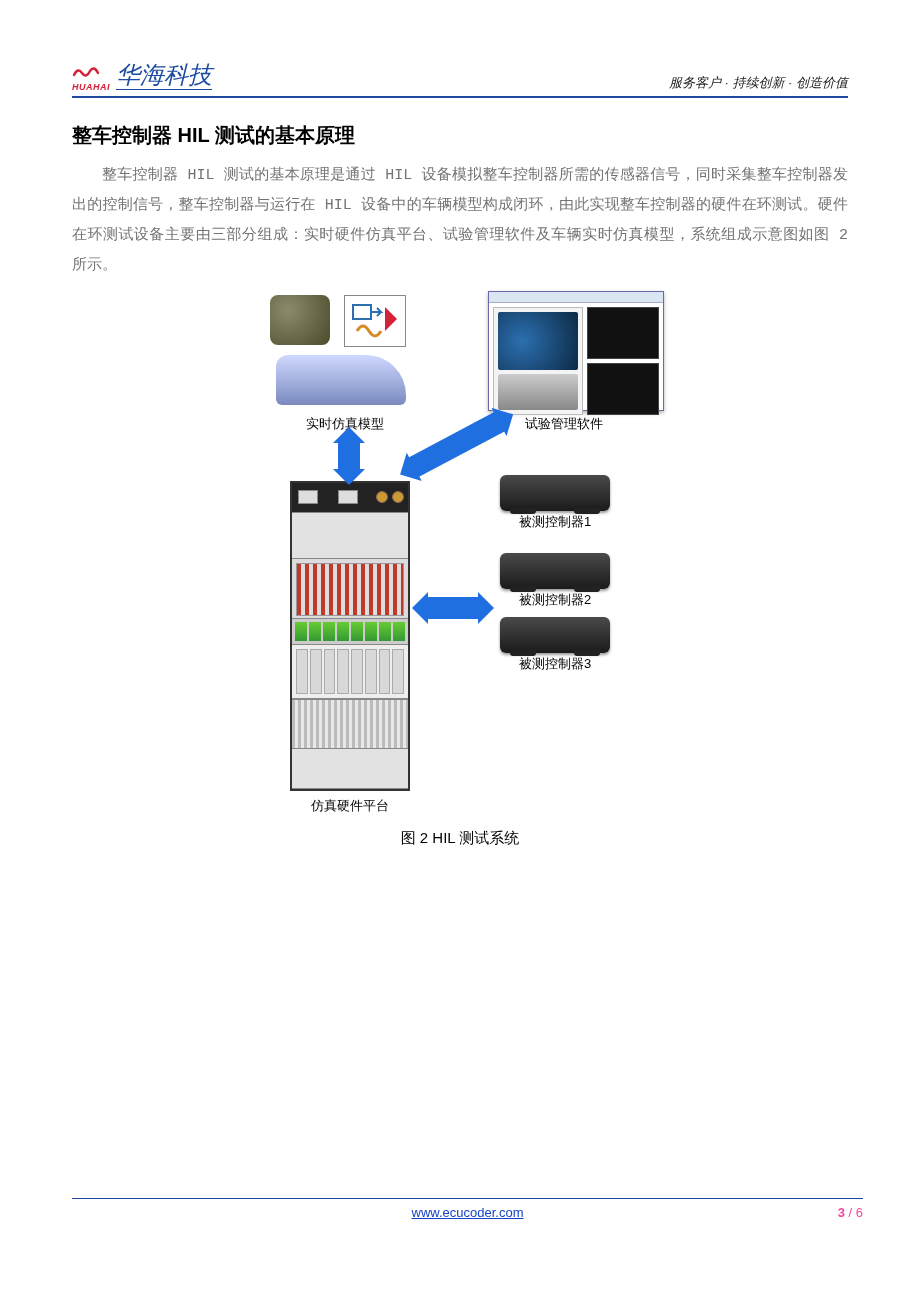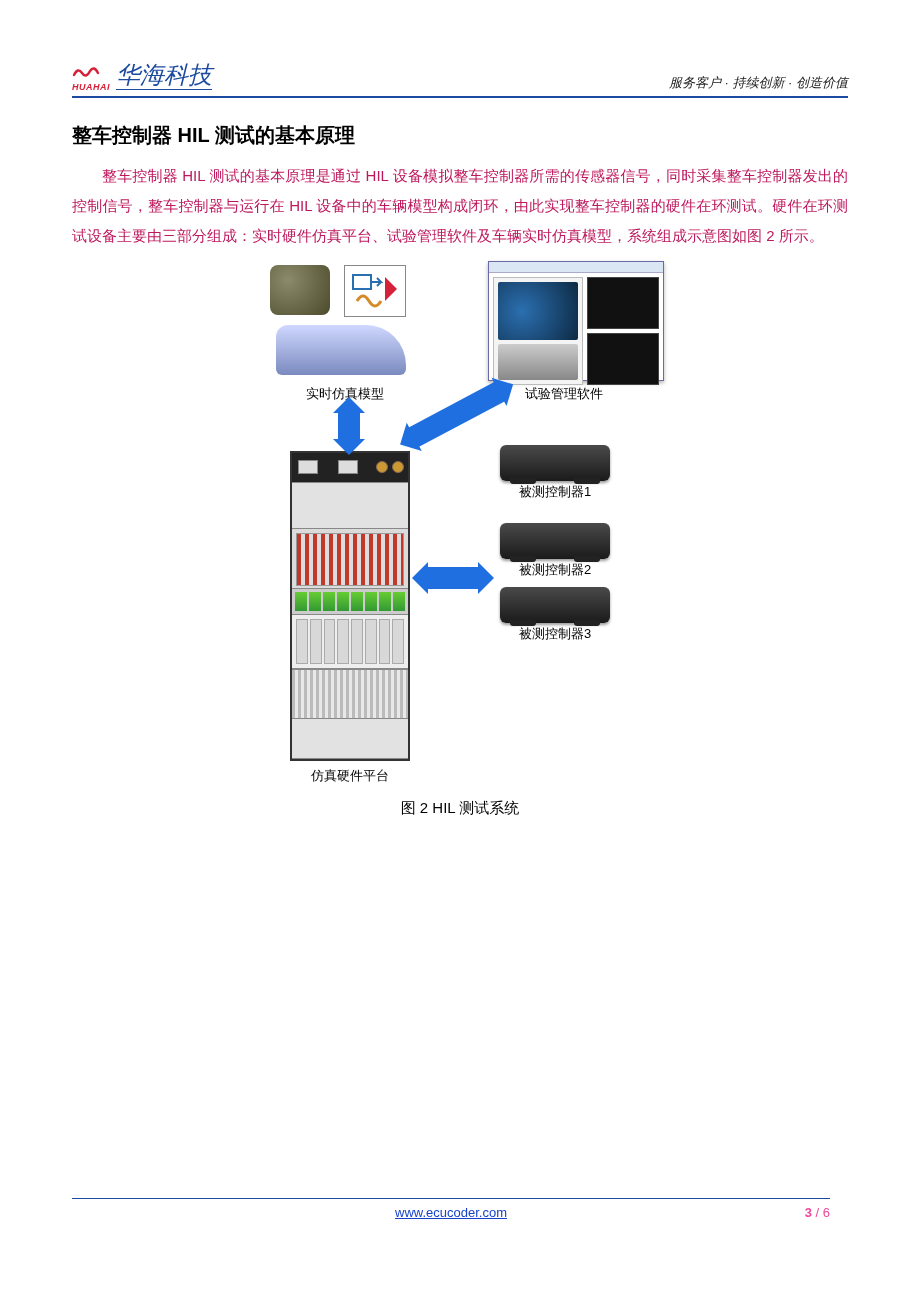--- a/index.html
+++ b/index.html
@@ -56,23 +56,24 @@
   }
   .section-title {
     font-size: 20px;
     font-weight: bold;
     margin-bottom: 12px;
   }
   .body-text {
     font-size: 15px;
     line-height: 2.0;
     text-indent: 2em;
-    color: #be185d;
+    color: #737373;
     text-align: justify;
     margin-bottom: 8px;
+    font-family: Liberation Mono, monospace;
   }
   .figure-area {
     width: 100%;
     display: flex;
     flex-direction: column;
     align-items: center;
     margin-top: 10px;
     margin-bottom: 10px;
   }
   .diagram {
@@ -205,21 +206,21 @@
 
   .figure-caption {
     font-size: 15px;
     margin-top: 8px;
   }
 
   .footer {
     position: absolute;
     bottom: 40px;
     left: 72px;
-    right: 90px;
+    right: 57px;
     border-top: 1px solid #1b4aa0;
     display: flex;
     justify-content: space-between;
     align-items: flex-start;
     padding-top: 6px;
     font-size: 13px;
   }
   .footer .spacer { flex:1; }
   .footer .link { color: #1643c7; text-decoration: underline; flex:1; text-align:center;}
   .footer .page-num { color:#ec4899; }

